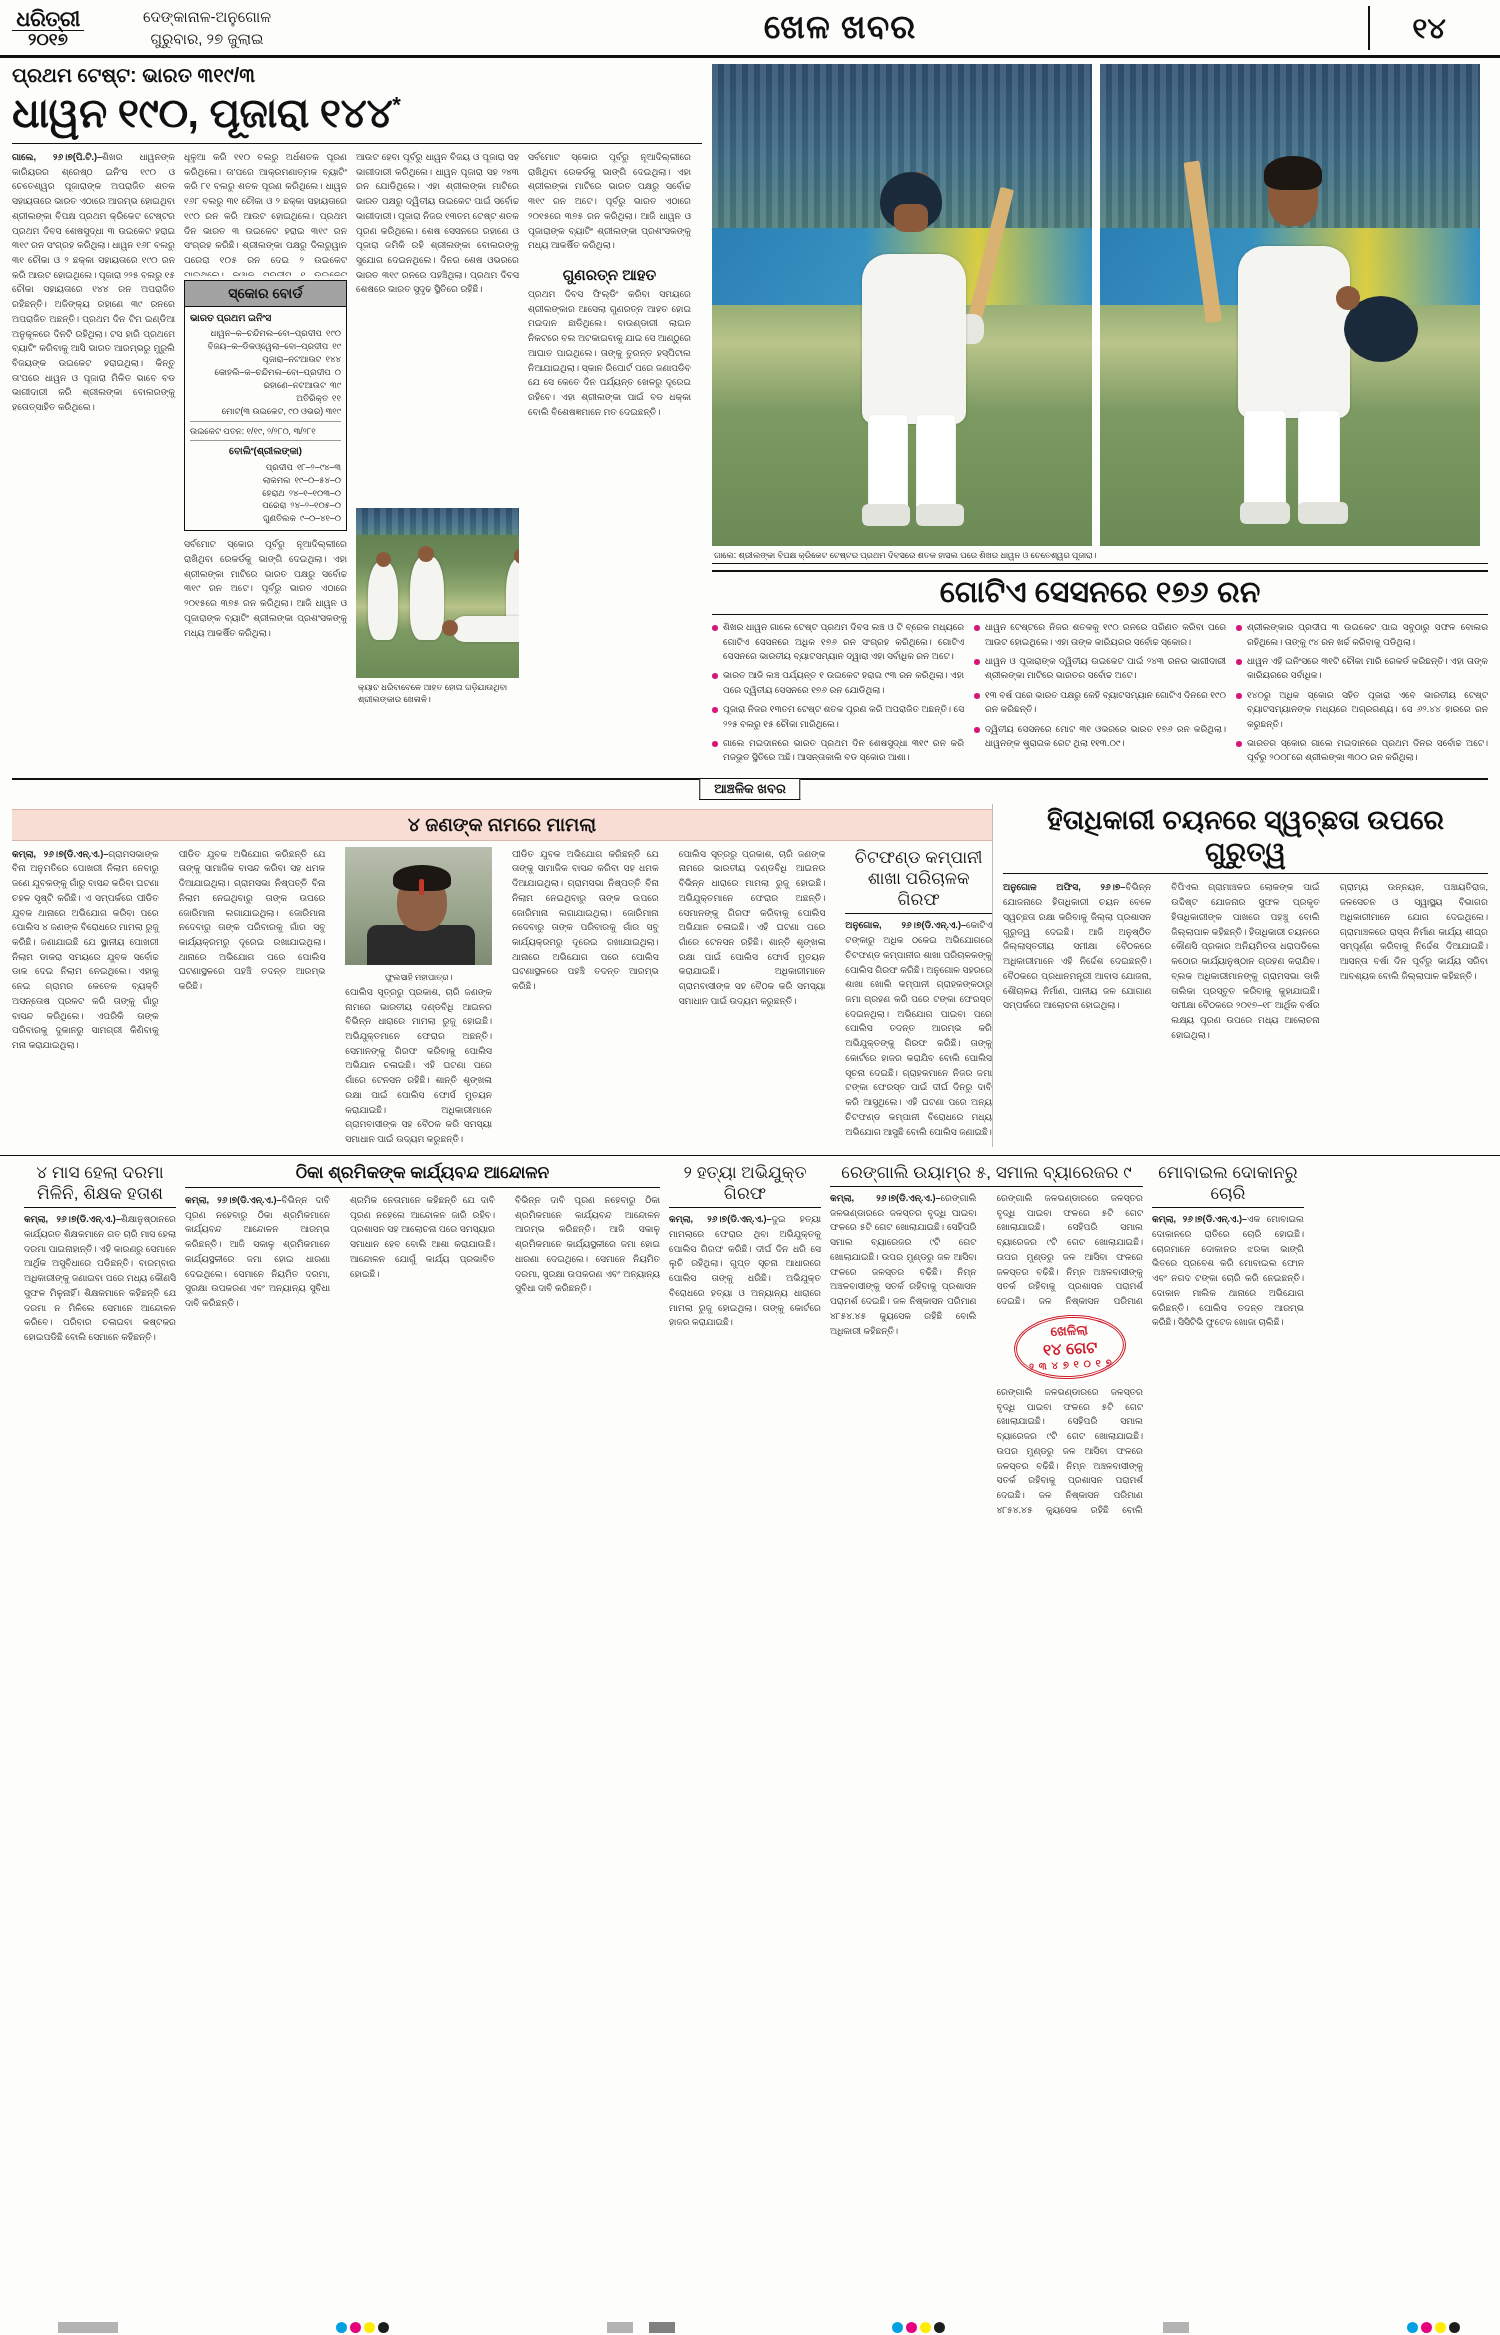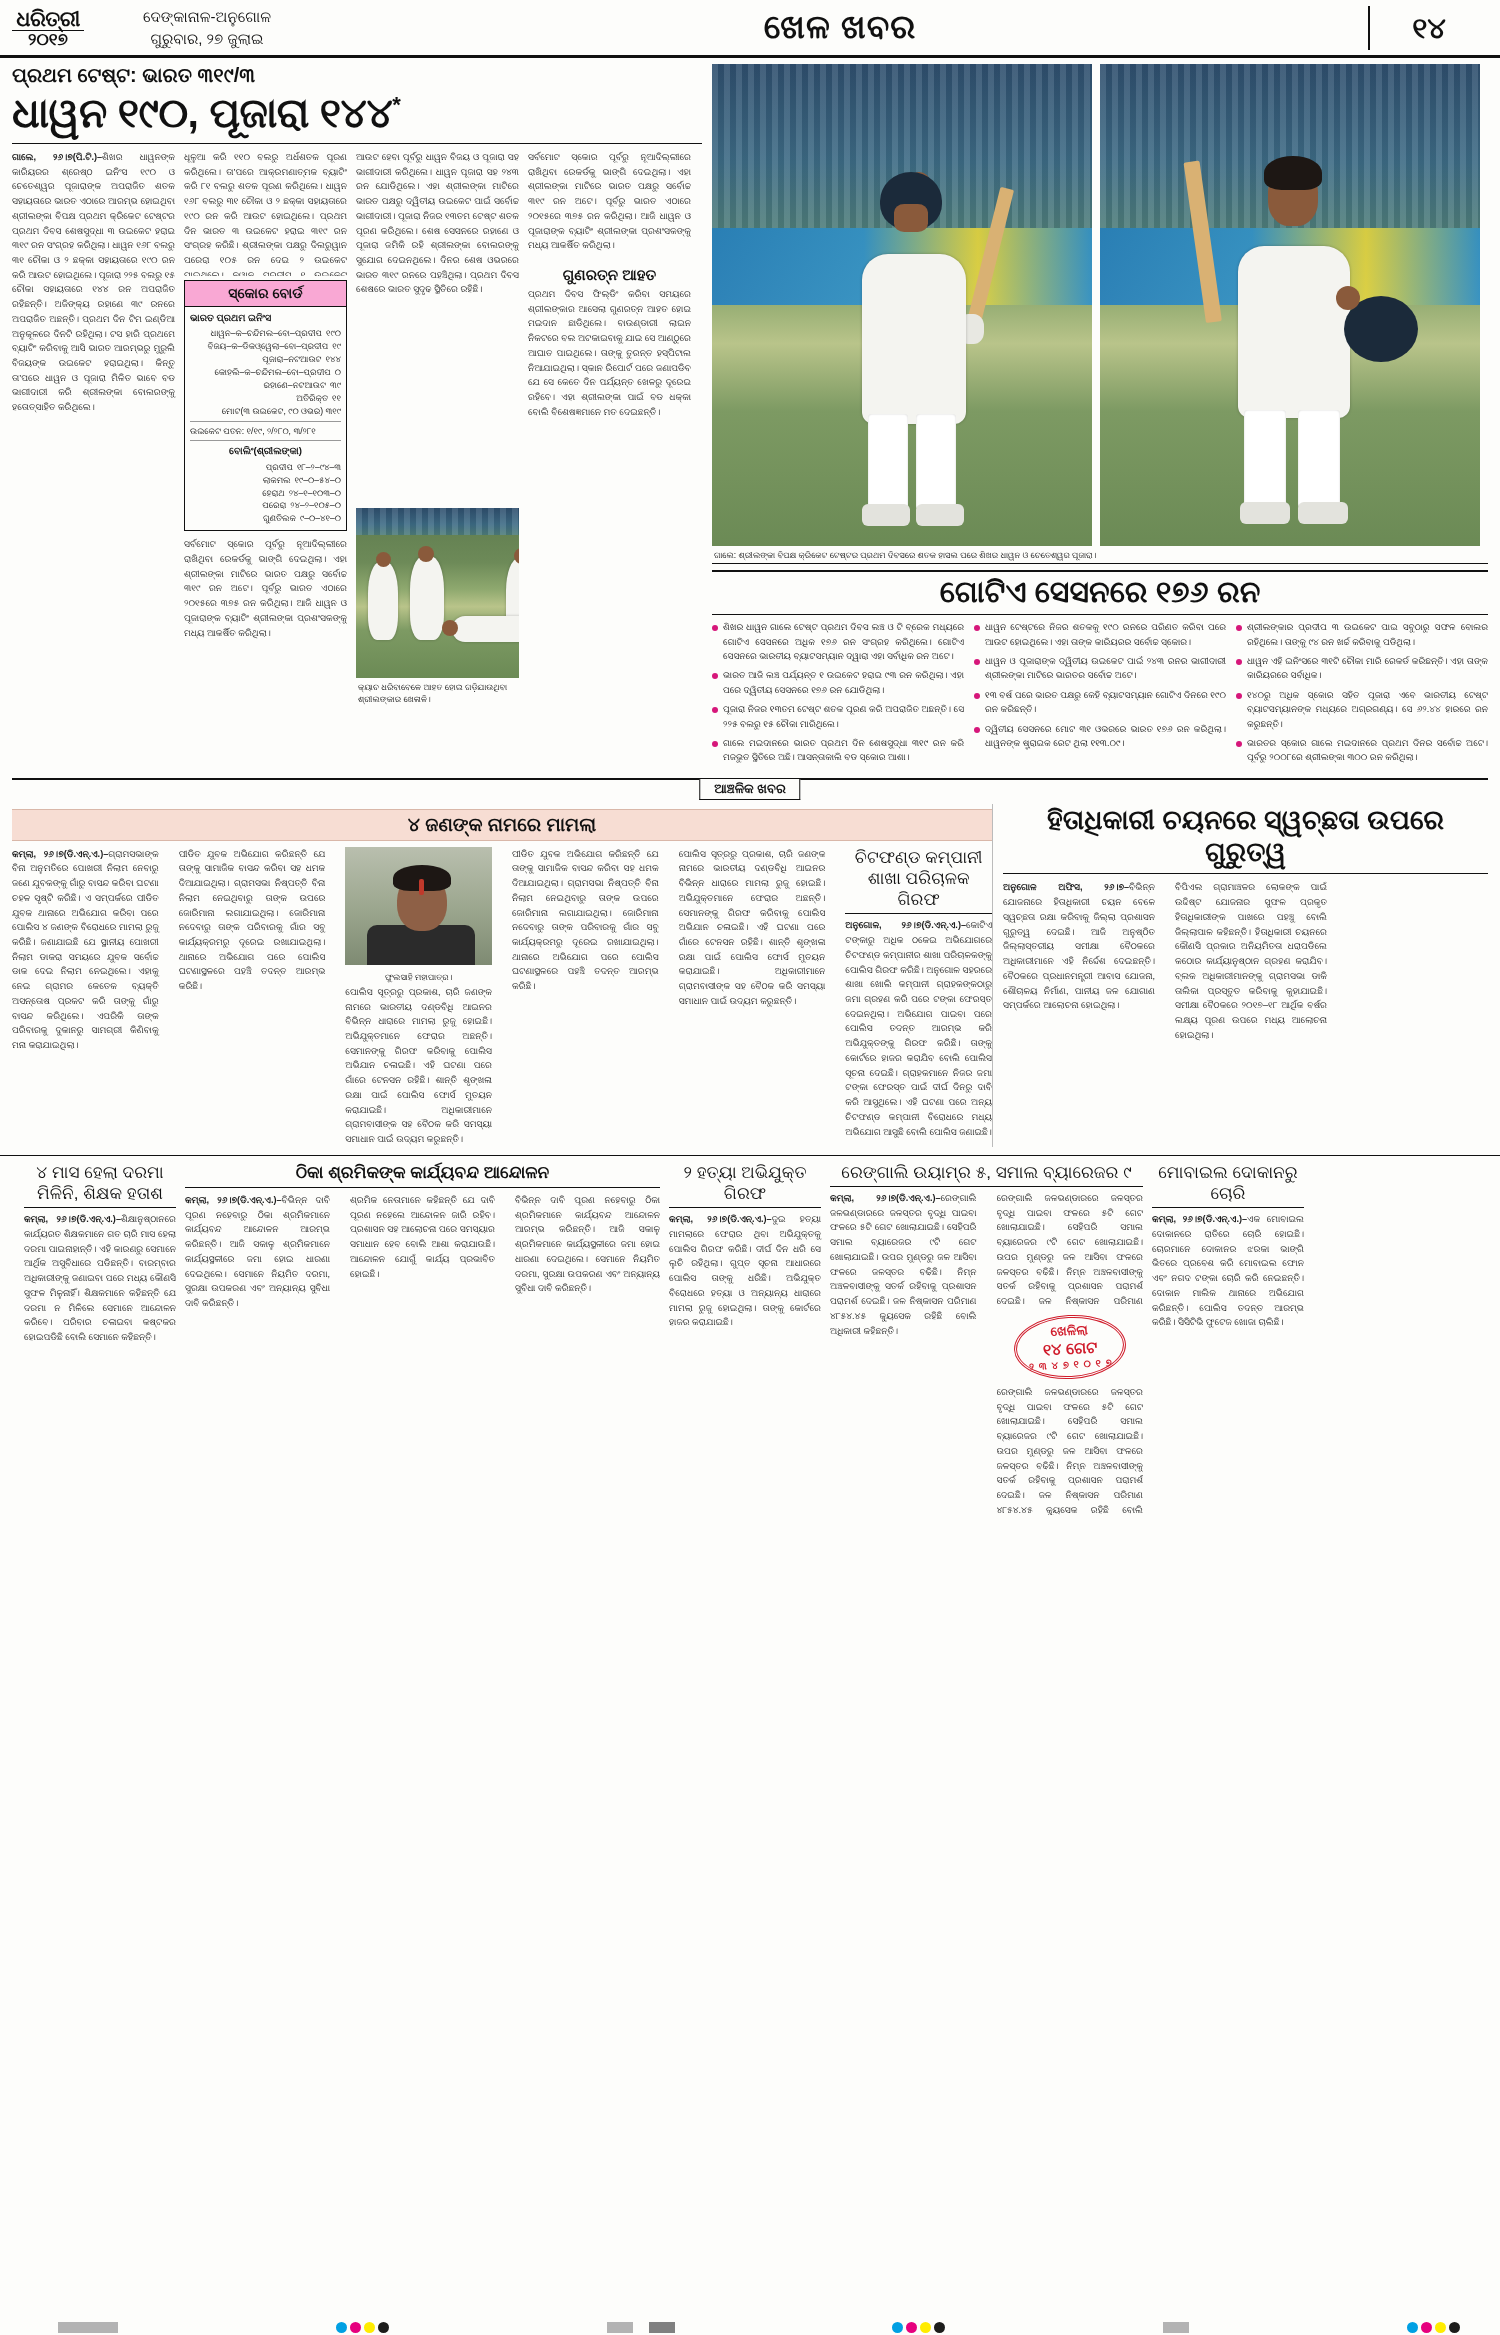--- a/index.html
+++ b/index.html
@@ -76,21 +76,21 @@
   
   .scorebox {
     border: 1px solid #111;
     padding: 3px 5px 5px 5px;
     margin: 4px 0 6px 0;
     font-size: 8.6px;
     line-height: 1.5;
   }
   .scorebox-title {
     text-align: center; font-size: 14px; font-weight: bold;
-    background: #f9a8d4; margin: -3px -5px 4px -5px; padding: 2px 0;
+    background: #a3a3a3; margin: -3px -5px 4px -5px; padding: 2px 0;
     border-bottom: 1px solid #111;
   }
   .sb-sub { font-weight: bold; font-size: 9.6px; margin: 2px 0 2px 0; }
   .sb-row { display: flex; justify-content: flex-end; gap: 4px; }
   .sb-row .n { white-space: nowrap; }
   .sb-sep { border-top: 1px solid #999; margin: 3px 0; }
 
   .mini-head {
     font-size: 15px; font-weight: bold; text-align: center;
     margin: 4px 0 3px 0;
@@ -448,20 +448,23 @@
     <div class="head-lg">ହିତାଧିକାରୀ ଚୟନରେ ସ୍ୱଚ୍ଛତା ଉପରେ ଗୁରୁତ୍ୱ</div>
     <div class="r-cols">
       <div class="rc">
         <div class="col-text">
           <p><b>ଅନୁଗୋଳ ଅଫିସ, ୨୬।୭–</b><span>ବିଭିନ୍ନ ଯୋଜନାରେ ହିତାଧିକାରୀ ଚୟନ ବେଳେ ସ୍ୱଚ୍ଛତା ରକ୍ଷା କରିବାକୁ ଜିଲ୍ଲା ପ୍ରଶାସନ ଗୁରୁତ୍ୱ ଦେଇଛି। ଆଜି ଅନୁଷ୍ଠିତ ଜିଲ୍ଲାସ୍ତରୀୟ ସମୀକ୍ଷା ବୈଠକରେ ଅଧିକାରୀମାନେ ଏହି ନିର୍ଦ୍ଦେଶ ଦେଇଛନ୍ତି। ବୈଠକରେ ପ୍ରଧାନମନ୍ତ୍ରୀ ଆବାସ ଯୋଜନା, ଶୌଚାଳୟ ନିର୍ମାଣ, ପାନୀୟ ଜଳ ଯୋଗାଣ ସମ୍ପର୍କରେ ଆଲୋଚନା ହୋଇଥିଲା।</span></p>
         </div>
       </div>
       <div class="rc">
         <div class="col-text">ବିପିଏଲ ଗ୍ରାମାଞ୍ଚଳର ଲୋକଙ୍କ ପାଇଁ ଉଦ୍ଦିଷ୍ଟ ଯୋଜନାର ସୁଫଳ ପ୍ରକୃତ ହିତାଧିକାରୀଙ୍କ ପାଖରେ ପହଞ୍ଚୁ ବୋଲି ଜିଲ୍ଲାପାଳ କହିଛନ୍ତି। ହିତାଧିକାରୀ ଚୟନରେ କୌଣସି ପ୍ରକାର ଅନିୟମିତତା ଧରାପଡିଲେ କଠୋର କାର୍ଯ୍ୟାନୁଷ୍ଠାନ ଗ୍ରହଣ କରାଯିବ। ବ୍ଲକ ଅଧିକାରୀମାନଙ୍କୁ ଗ୍ରାମସଭା ଡାକି ତାଲିକା ପ୍ରସ୍ତୁତ କରିବାକୁ କୁହାଯାଇଛି। ସମୀକ୍ଷା ବୈଠକରେ ୨୦୧୭–୧୮ ଆର୍ଥିକ ବର୍ଷର ଲକ୍ଷ୍ୟ ପୂରଣ ଉପରେ ମଧ୍ୟ ଆଲୋଚନା ହୋଇଥିଲା।</div>
       </div>
+      <div class="rc">
+        <div class="col-text">ଗ୍ରାମ୍ୟ ଉନ୍ନୟନ, ପଞ୍ଚାୟତିରାଜ, ଜଳସେଚନ ଓ ସ୍ୱାସ୍ଥ୍ୟ ବିଭାଗର ଅଧିକାରୀମାନେ ଯୋଗ ଦେଇଥିଲେ। ଗ୍ରାମାଞ୍ଚଳରେ ରାସ୍ତା ନିର୍ମାଣ କାର୍ଯ୍ୟ ଶୀଘ୍ର ସମ୍ପୂର୍ଣ୍ଣ କରିବାକୁ ନିର୍ଦ୍ଦେଶ ଦିଆଯାଇଛି। ଆସନ୍ତା ବର୍ଷା ଦିନ ପୂର୍ବରୁ କାର୍ଯ୍ୟ ସରିବା ଆବଶ୍ୟକ ବୋଲି ଜିଲ୍ଲାପାଳ କହିଛନ୍ତି।</div>
+      </div>
     </div>
   </div>
 </div>
 
 <div class="bottom-wrap">
 
   <div style="width:152px">
     <div class="head-sm">୪ ମାସ ହେଲା ଦରମା ମିଳିନି, ଶିକ୍ଷକ ହତାଶ</div>
     <div class="col-text">
       <p><b>କମ୍ଲା, ୨୬।୭(ଡି.ଏନ୍.ଏ.)–</b><span>ଶିକ୍ଷାନୁଷ୍ଠାନରେ କାର୍ଯ୍ୟରତ ଶିକ୍ଷକମାନେ ଗତ ଚାରି ମାସ ହେଲା ଦରମା ପାଇନାହାନ୍ତି। ଏହି କାରଣରୁ ସେମାନେ ଆର୍ଥିକ ଅସୁବିଧାରେ ପଡିଛନ୍ତି। ବାରମ୍ବାର ଅଧିକାରୀଙ୍କୁ ଜଣାଇବା ପରେ ମଧ୍ୟ କୌଣସି ସୁଫଳ ମିଳୁନାହିଁ। ଶିକ୍ଷକମାନେ କହିଛନ୍ତି ଯେ ଦରମା ନ ମିଳିଲେ ସେମାନେ ଆନ୍ଦୋଳନ କରିବେ। ପରିବାର ଚଳାଇବା କଷ୍ଟକର ହୋଇପଡିଛି ବୋଲି ସେମାନେ କହିଛନ୍ତି।</span></p>

